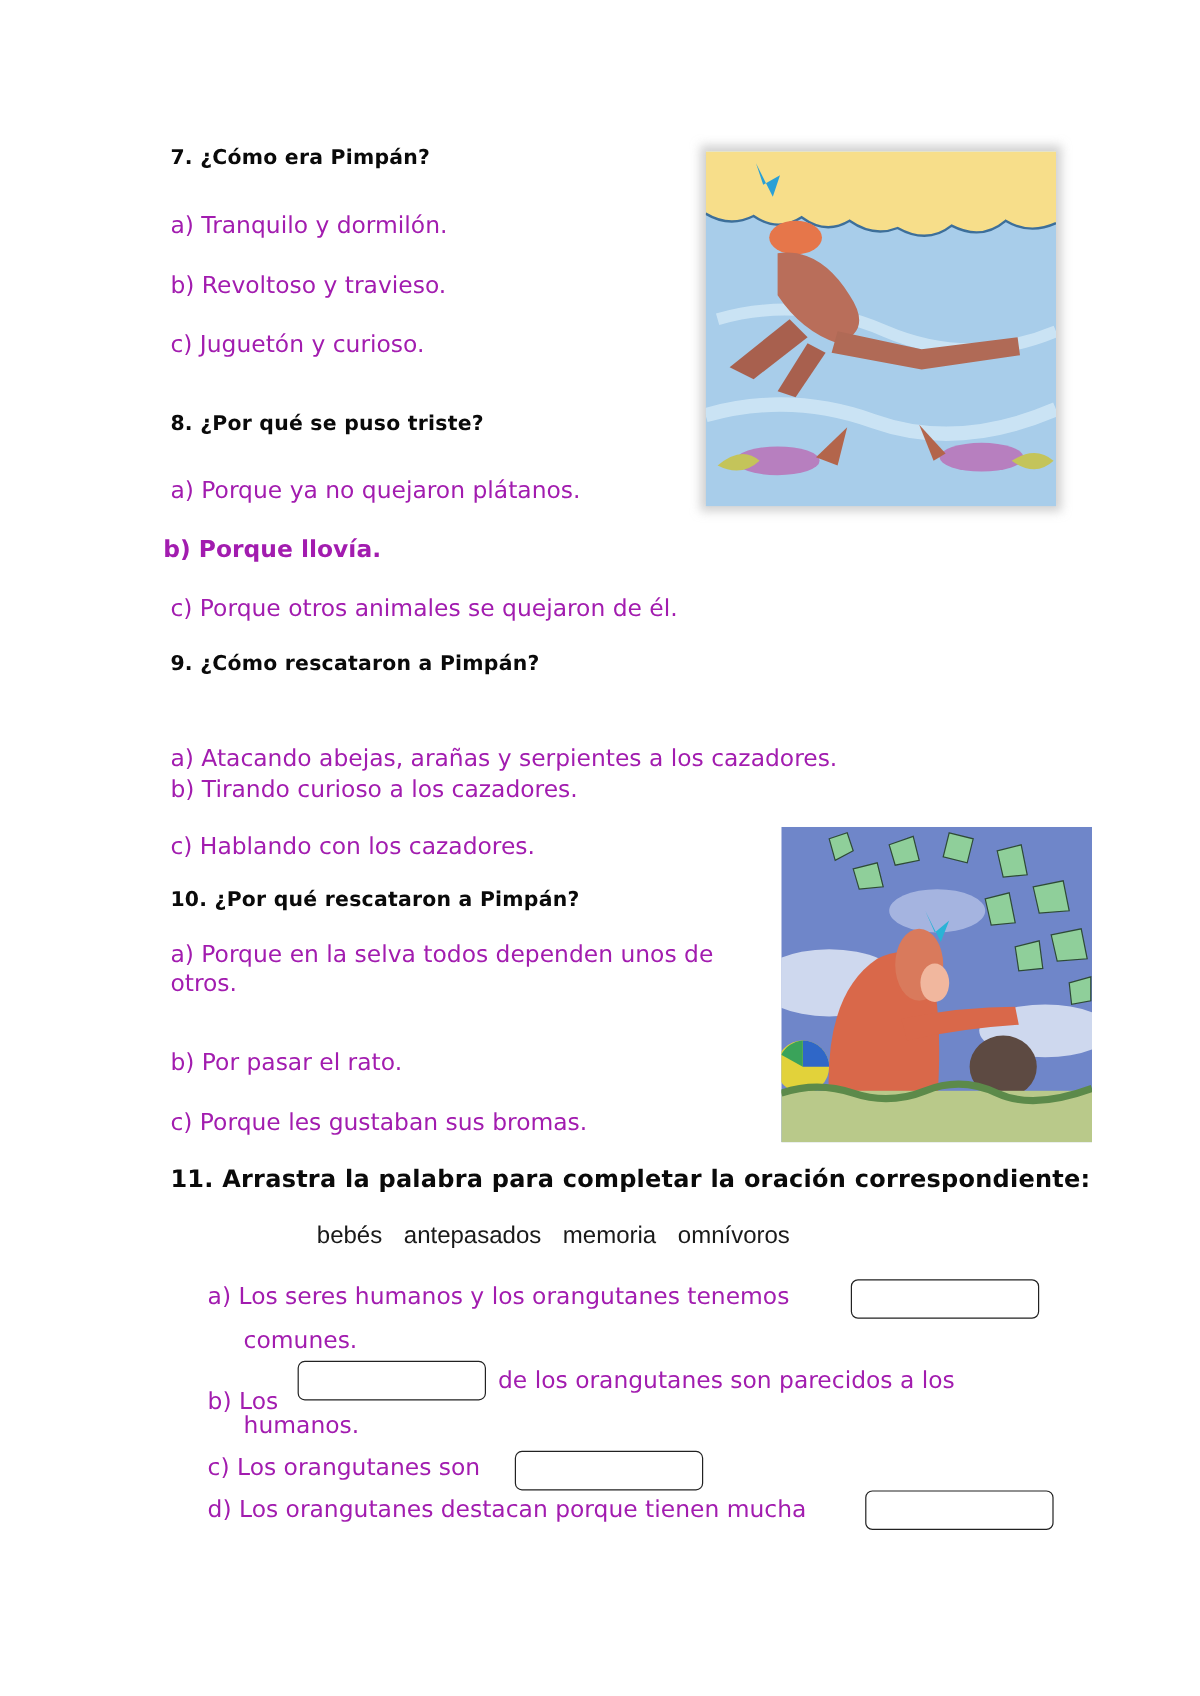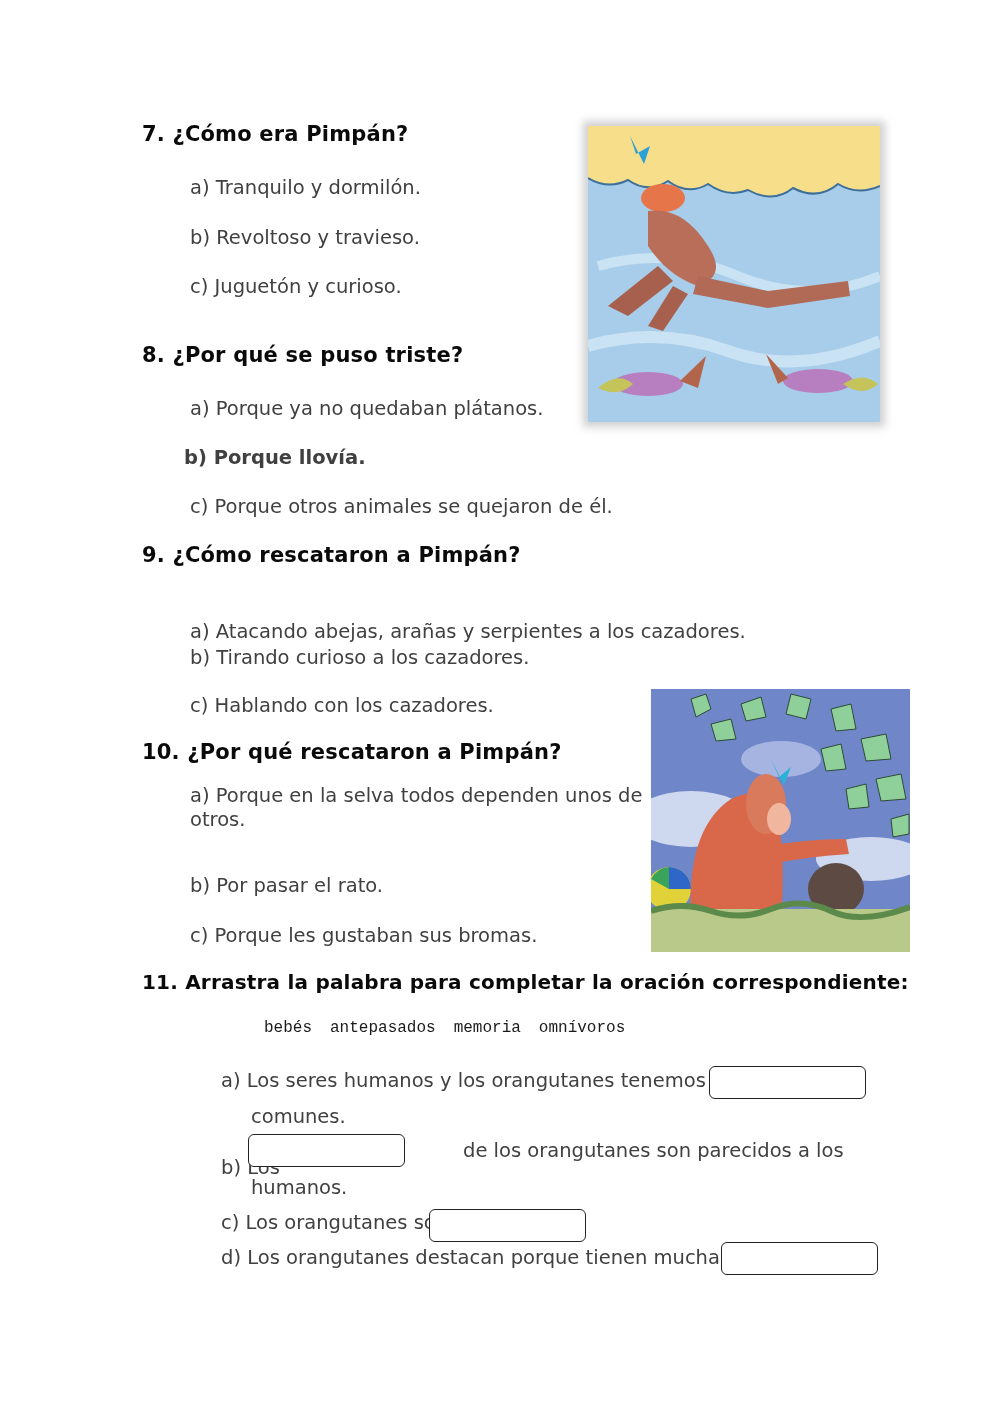--- a/index.html
+++ b/index.html
@@ -1,22 +1,22 @@
 <!DOCTYPE html>
 <html><head>
 <meta charset="utf-8">
 <style>
   html, body { margin: 0; padding: 0; background: #ffffff; }
   body { width: 1000px; height: 1413px; position: relative; overflow: hidden;
          font-family: "DejaVu Sans", sans-serif; color: #111; }
   .abs { position: absolute; }
-  .q-title { font-family: "DejaVu Sans", sans-serif; font-weight: bold; font-size: 21px; color: #0a0a0a; letter-spacing: 0.2px; white-space: nowrap; }
-  .opt { font-family: "DejaVu Sans", sans-serif; font-size: 19.5px; color: #404040; white-space: nowrap; margin-left: 48px; }
+  .q-title { font-family: "DejaVu Sans", sans-serif; font-weight: bold; font-size: 17px; color: #0a0a0a; letter-spacing: 0.2px; white-space: nowrap; }
+  .opt { font-family: "DejaVu Sans", sans-serif; font-size: 19.5px; color: #a21caf; white-space: nowrap; }
   .opt.wrap { white-space: normal; line-height: 24px; }
-  .word { font-family: Liberation Mono, monospace; font-size: 16px; color: #1a1a1a; cursor: grab; padding: 0 4px; }
+  .word { font-family: Liberation Sans, sans-serif; font-size: 20px; color: #1a1a1a; cursor: grab; padding: 0 4px; }
   .blank { position: absolute; border: 1.6px solid #222; border-radius: 6px; background: #fff; box-sizing: border-box; }
   .illus { position: absolute; overflow: hidden; }
   .illus1 { box-shadow: 0 0 8px 5px rgba(170,170,170,0.55); }
   svg { display: block; }
 </style>
 </head>
 <body>
 
 <div class="abs q-title" style="left:142px; top:122px;">7. ¿Cómo era Pimpán?</div>
 <div class="abs opt" style="left:142px; top:176px;">a) Tranquilo y dormilón.</div>
@@ -46,21 +46,21 @@
     <path d="M10,262 Q30,245 45,258 Q30,272 10,262 Z" fill="#c4c45a"></path>
     <path d="M92,255 L118,230 L110,262 Z" fill="#b3654b"></path>
 
     <ellipse cx="230" cy="255" rx="35" ry="12" fill="#b77fbf"></ellipse>
     <path d="M255,258 Q275,245 290,258 Q275,272 255,258 Z" fill="#c4c45a"></path>
     <path d="M200,252 L178,228 L190,258 Z" fill="#b3654b"></path>
   </svg>
 </div>
 
 <div class="abs q-title" style="left:142px; top:343px;">8. ¿Por qué se puso triste?</div>
-<div class="abs opt" style="left:142px; top:397px;">a) Porque ya no quedaban plátanos.</div>
+<div class="abs opt" style="left:142px; top:397px;">a) Porque ya no quejaron plátanos.</div>
 <div class="abs opt" style="left:136px; top:446px;font-weight:bold;">b) Porque llovía.</div>
 <div class="abs opt" style="left:142px; top:495px;">c) Porque otros animales se quejaron de él.</div>
 
 <div class="abs q-title" style="left:142px; top:543px;">9. ¿Cómo rescataron a Pimpán?</div>
 <div class="abs opt" style="left:142px; top:620px;">a) Atacando abejas, arañas y serpientes a los cazadores.</div>
 <div class="abs opt" style="left:142px; top:646px;">b) Tirando curioso a los cazadores.</div>
 <div class="abs opt" style="left:142px; top:694px;">c) Hablando con los cazadores.</div>
 
 <div class="illus" style="left:651px; top:689px; width:259px; height:263px;">
   <svg width="259" height="263" viewBox="0 0 259 263">

